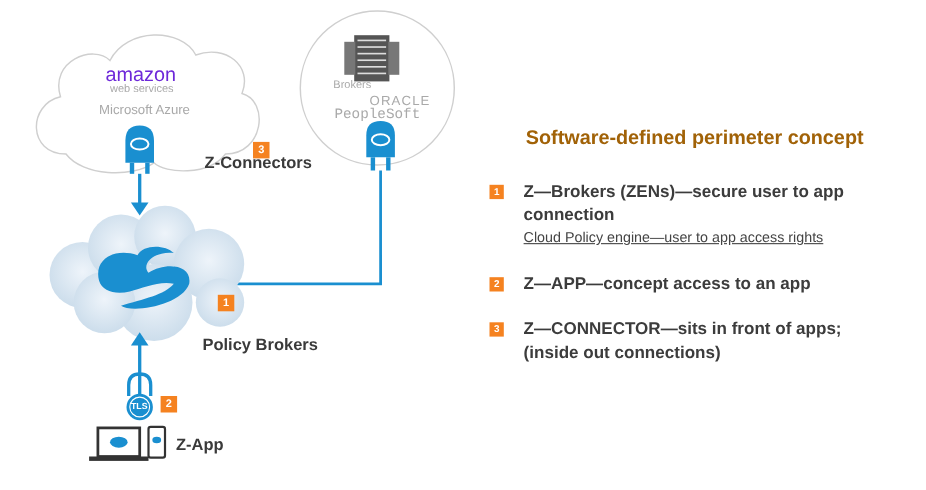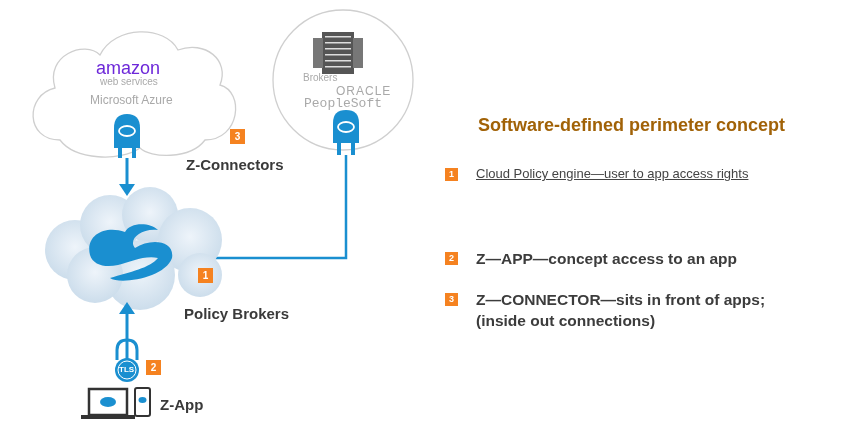--- a/index.html
+++ b/index.html
@@ -100,31 +100,32 @@
 </svg>
 
 <div class="vendor" style="left:96px;top:58px;font-size:18px;font-weight:normal;color:#6d28d9">amazon</div>
 <div class="vendor" style="left:100px;top:76px;font-size:10px">web services</div>
 <div class="vendor" style="left:90px;top:93px;font-size:12px">Microsoft Azure</div>
 <div class="vendor" style="left:303px;top:72px;font-size:10px">Brokers</div>
 <div class="vendor" style="left:336px;top:84px;font-size:12px;letter-spacing:1px">ORACLE</div>
 <div class="vendor" style="left:304px;top:96px;font-size:13px;font-family:Liberation Mono, monospace">PeopleSoft</div>
 
 <div class="badge" style="left:230px;top:129px">3</div>
-<div class="label" style="left:186px;top:156px">Z-Connectors</div>
+<div class="label" style="left:186px;top:140px">Z-Connectors</div>
 <div class="badge" style="left:198px;top:268px">1</div>
 <div class="label" style="left:184px;top:305px">Policy Brokers</div>
 <div class="abs" style="left:119px;top:365px;font-size:8px;color:#fff;font-weight:bold">TLS</div>
 <div class="badge" style="left:146px;top:360px">2</div>
 <div class="label" style="left:160px;top:396px">Z-App</div>
 
 <div class="title">Software-defined perimeter concept</div>
 
 <div class="badge" style="left:445px;top:168px;width:13px;height:13px;line-height:13px;font-size:9px">1</div>
 <div class="item" style="top:164px;width:330px">
+  <span>Z—Brokers (ZENs)—secure user to app connection</span>
   <span class="sub">Cloud Policy engine—user to app access rights</span>
 </div>
 
 <div class="badge" style="left:445px;top:252px;width:13px;height:13px;line-height:13px;font-size:9px">2</div>
 <div class="item" style="top:248px;width:340px">
   <span>Z—APP—concept access to an app</span>
 </div>
 
 <div class="badge" style="left:445px;top:293px;width:13px;height:13px;line-height:13px;font-size:9px">3</div>
 <div class="item" style="top:289px;width:310px">

